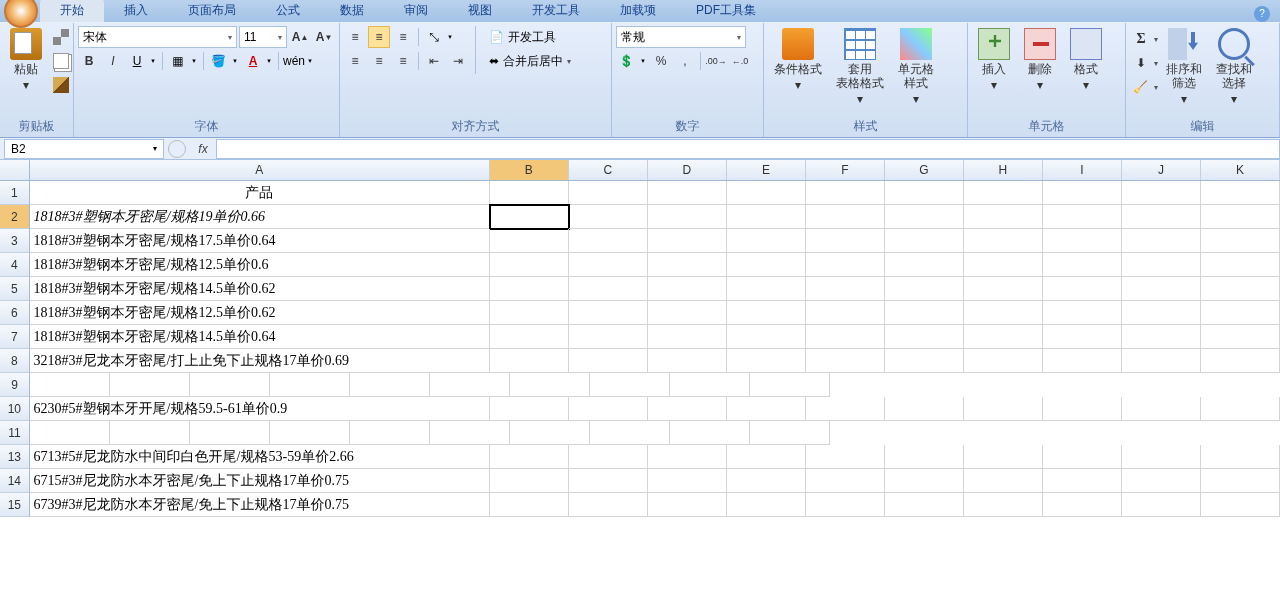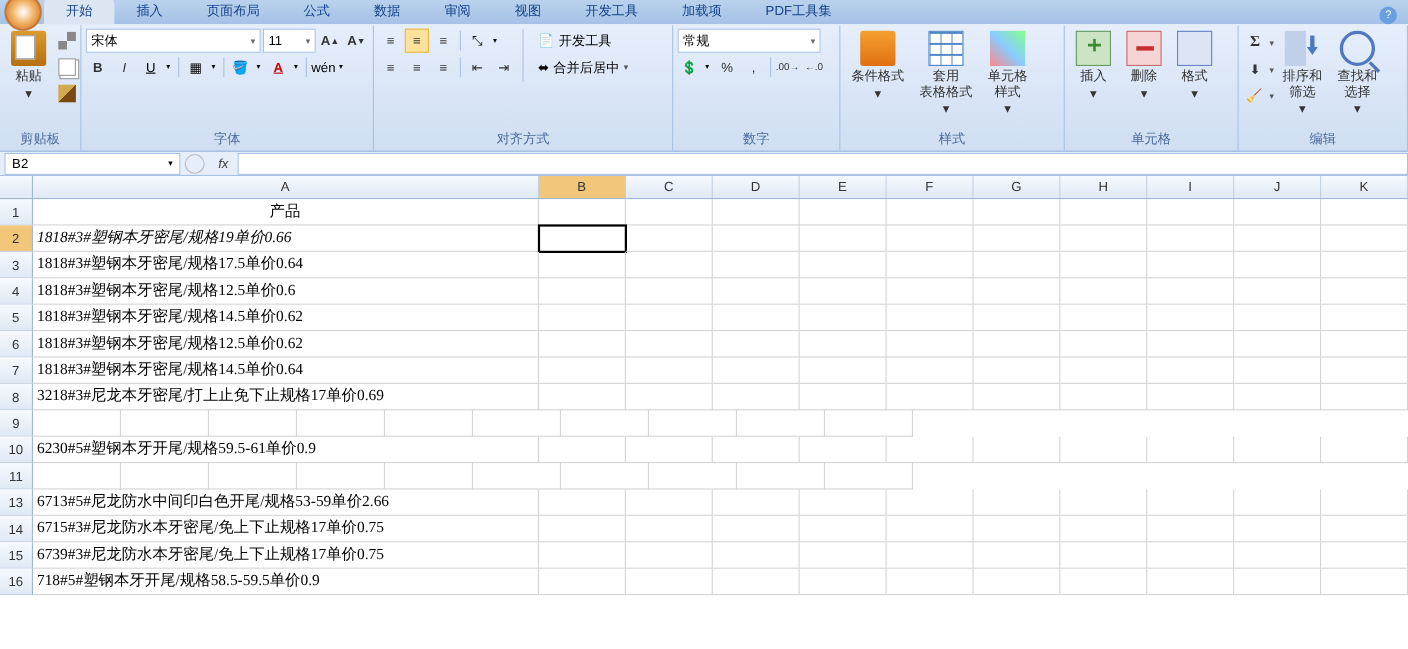--- a/index.html
+++ b/index.html
@@ -520,28 +520,14 @@
         <div class="cell" style="width: 80px;"></div>
         <div class="cell" style="width: 80px;"></div>
         <div class="cell" style="width: 80px;"></div>
         <div class="cell" style="width: 80px;"></div>
         <div class="cell" style="width: 80px;"></div>
         <div class="cell" style="width: 80px;"></div>
         <div class="cell" style="width: 80px;"></div>
         <div class="cell" style="width: 80px;"></div>
         <div class="cell" style="width: 80px;"></div>
       </div>
-      <div class="row">
-        <div class="rh">16</div>
-        <div class="cell" style="width: 466px;">718#5#塑钢本牙开尾/规格58.5-59.5单价0.9</div>
-        <div class="cell" style="width: 80px;"></div>
-        <div class="cell" style="width: 80px;"></div>
-        <div class="cell" style="width: 80px;"></div>
-        <div class="cell" style="width: 80px;"></div>
-        <div class="cell" style="width: 80px;"></div>
-        <div class="cell" style="width: 80px;"></div>
-        <div class="cell" style="width: 80px;"></div>
-        <div class="cell" style="width: 80px;"></div>
-        <div class="cell" style="width: 80px;"></div>
-        <div class="cell" style="width: 80px;"></div>
-      </div>
     </div>
 </div>
 
 </body></html>

